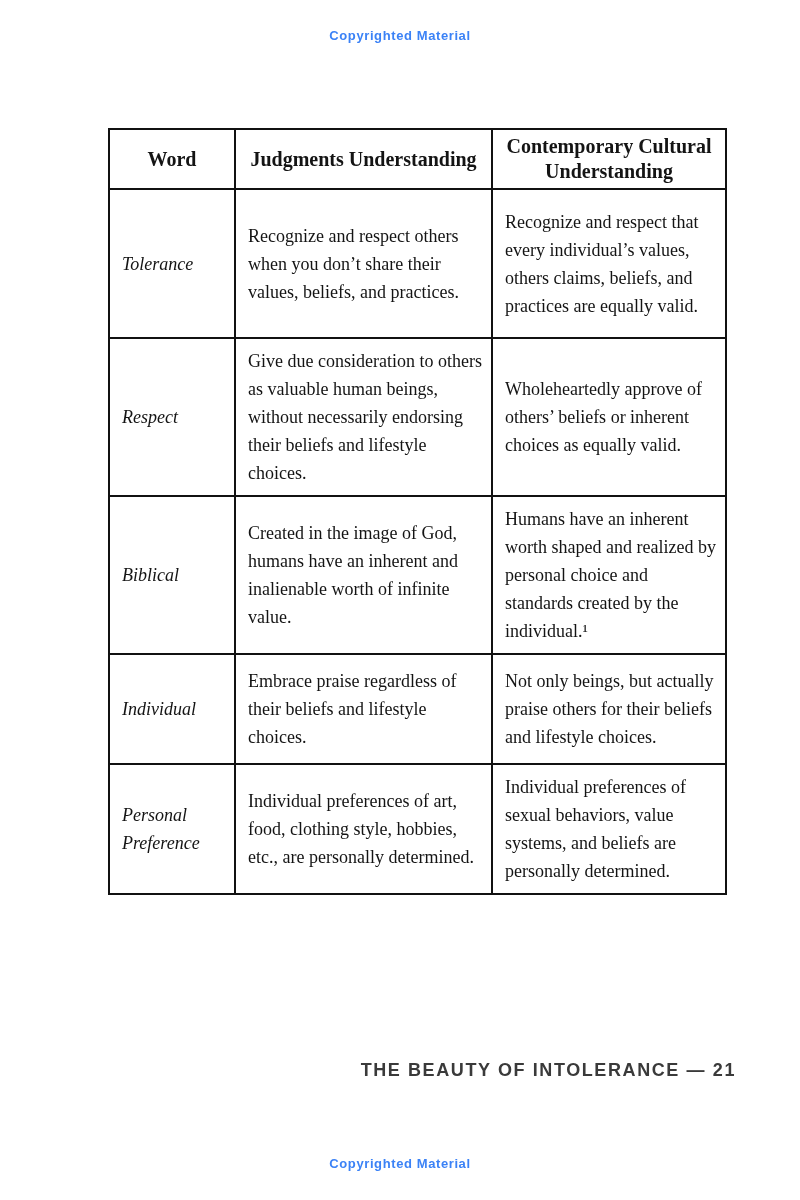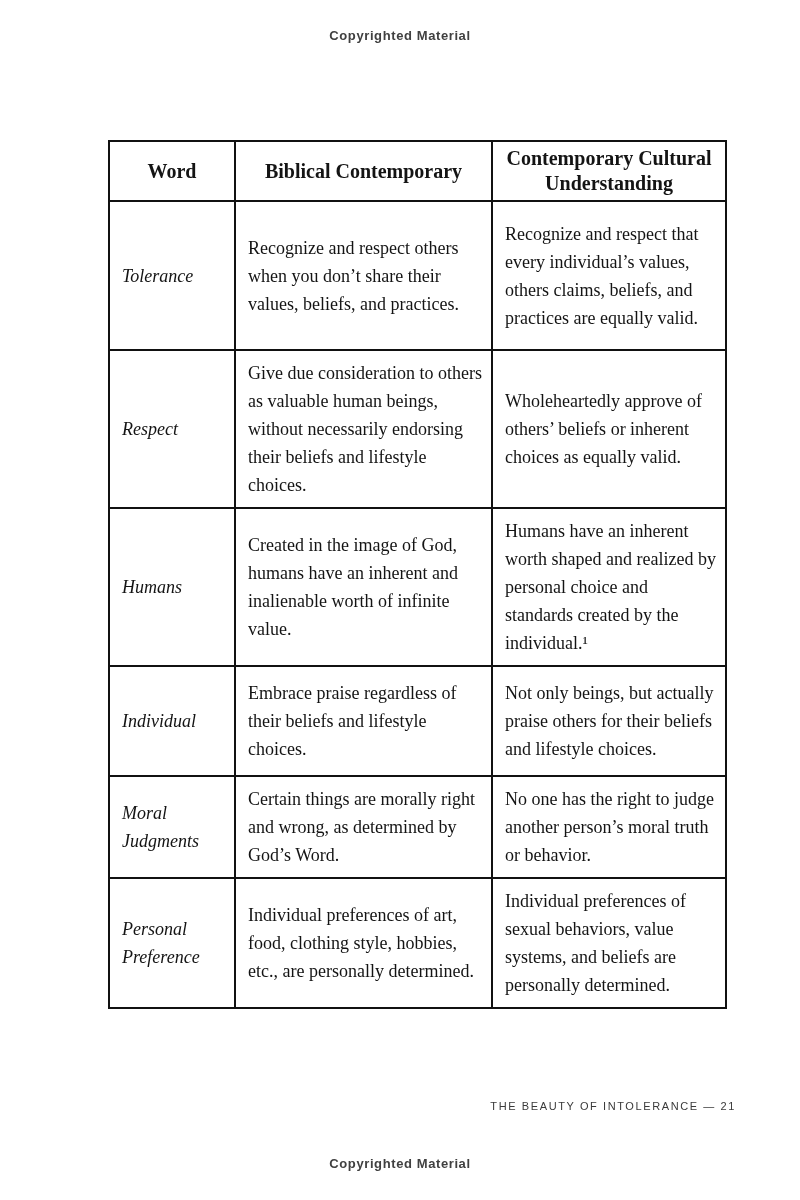--- a/index.html
+++ b/index.html
@@ -16,29 +16,29 @@
   }
   .copyright {
     position: absolute;
     left: 0;
     width: 100%;
     text-align: center;
     font-family: "Liberation Sans", sans-serif;
     font-weight: bold;
     font-size: 13px;
     letter-spacing: 0.6px;
-    color: #404040;
+    color: #3b82f6;
   }
   .copyright.top { top: 28px; }
   .copyright.bottom { top: 1156px; }
 
   table.comparison {
     position: absolute;
     left: 108px;
-    top: 140px;
+    top: 128px;
     width: 617px;
     border-collapse: collapse;
     table-layout: fixed;
   }
   table.comparison th,
   table.comparison td {
     border: 2px solid #111111;
     vertical-align: middle;
   }
   table.comparison th {
@@ -64,74 +64,70 @@
   
   tbody tr:nth-child(1) { height: 149px; }
   tbody tr:nth-child(2) { height: 146px; }
   tbody tr:nth-child(3) { height: 157px; }
   tbody tr:nth-child(4) { height: 110px; }
   tbody tr:nth-child(5) { height: 86px; }
   tbody tr:nth-child(6) { height: 116px; }
 
   .running-footer {
     position: absolute;
-    top: 1100px;
+    top: 1060px;
     right: 64px;
     font-family: "Liberation Sans", sans-serif;
-    font-size: 11px;
+    font-size: 18px;
     letter-spacing: 1.6px;
     color: #3a3a3a;
     white-space: nowrap;
+    font-weight: bold;
   }
 </style>
 </head>
 <body>
 
 <div class="page">
 
   <div class="copyright top">Copyrighted Material</div>
 
   <table class="comparison">
     <colgroup>
       <col style="width:126px">
       <col style="width:257px">
       <col style="width:234px">
     </colgroup>
     <thead>
       <tr>
         <th>Word</th>
-        <th>Biblical Contemporary</th>
+        <th>Judgments Understanding</th>
         <th>Contemporary Cultural Understanding</th>
       </tr>
     </thead>
     <tbody>
         <tr>
           <td class="cell-word">Tolerance</td>
           <td class="cell-biblical">Recognize and respect others when you don’t share their values, beliefs, and practices.</td>
           <td class="cell-contemporary">Recognize and respect that every individual’s values, others claims, beliefs, and practices are equally valid.</td>
         </tr>
         <tr>
           <td class="cell-word">Respect</td>
           <td class="cell-biblical">Give due consideration to others as valuable human beings, without necessarily endorsing their beliefs and lifestyle choices.</td>
           <td class="cell-contemporary">Wholeheartedly approve of others’ beliefs or inherent choices as equally valid.</td>
         </tr>
         <tr>
-          <td class="cell-word">Humans</td>
+          <td class="cell-word">Biblical</td>
           <td class="cell-biblical">Created in the image of God, humans have an inherent and inalienable worth of infinite value.</td>
           <td class="cell-contemporary">Humans have an inherent worth shaped and realized by personal choice and standards created by the individual.¹</td>
         </tr>
         <tr>
           <td class="cell-word">Individual</td>
           <td class="cell-biblical">Embrace praise regardless of their beliefs and lifestyle choices.</td>
           <td class="cell-contemporary">Not only beings, but actually praise others for their beliefs and lifestyle choices.</td>
-        </tr>
-        <tr>
-          <td class="cell-word">Moral Judgments</td>
-          <td class="cell-biblical">Certain things are morally right and wrong, as determined by God’s Word.</td>
-          <td class="cell-contemporary">No one has the right to judge another person’s moral truth or behavior.</td>
         </tr>
         <tr>
           <td class="cell-word">Personal Preference</td>
           <td class="cell-biblical">Individual preferences of art, food, clothing style, hobbies, etc., are personally determined.</td>
           <td class="cell-contemporary">Individual preferences of sexual behaviors, value systems, and beliefs are personally determined.</td>
         </tr>
       </tbody>
   </table>
 
   <div class="running-footer">THE BEAUTY OF INTOLERANCE — 21</div>

